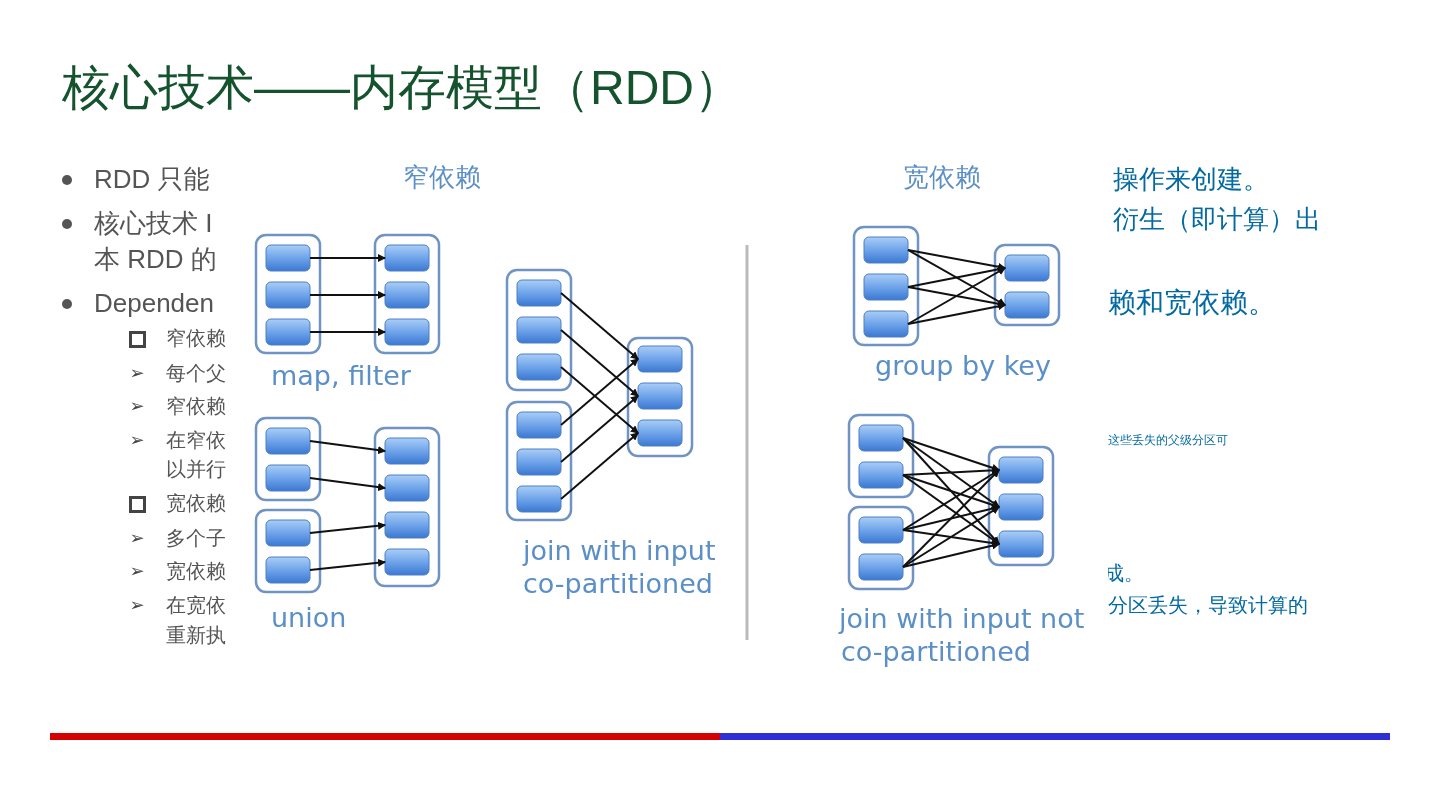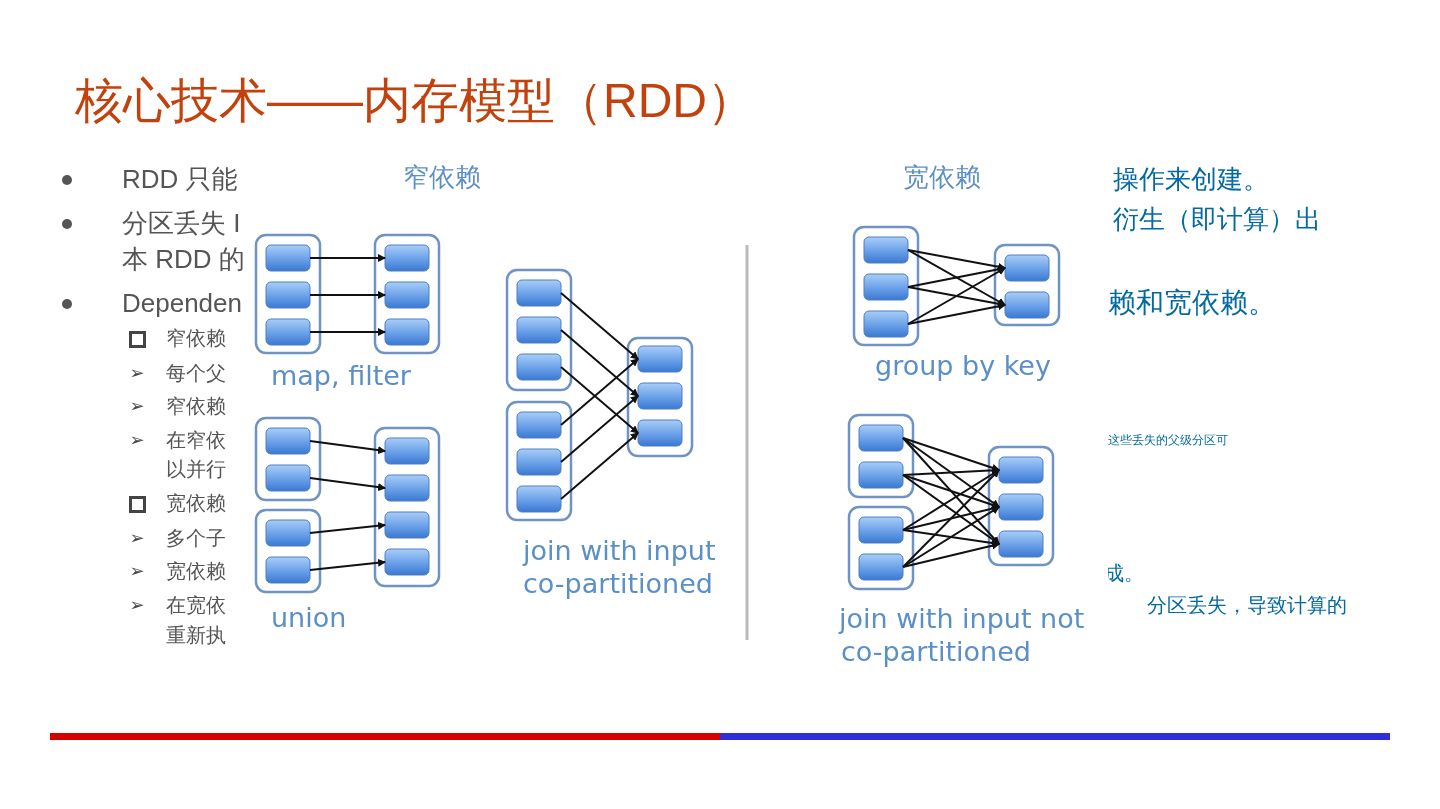--- a/index.html
+++ b/index.html
@@ -1,23 +1,23 @@
 <!DOCTYPE html>
 <html><head>
 <meta charset="utf-8">
 <style>
   html, body { margin: 0; padding: 0; background: #ffffff; }
   body { width: 1440px; height: 809px; position: relative; overflow: hidden;
          font-family: "Liberation Sans", "DejaVu Sans", sans-serif; color: #555555; }
-  .title { position: absolute; left: 62px; top: 56px; font-size: 48px; color: #c2410c;
-           font-weight: normal; white-space: nowrap; letter-spacing: 0px; margin: 13px; }
+  .title { position: absolute; left: 62px; top: 56px; font-size: 48px; color: #14532d;
+           font-weight: normal; white-space: nowrap; letter-spacing: 0px; margin: 0; }
   .bullets { position: absolute; left: 62px; top: 160px; width: 1320px; }
   .b1 { position: absolute; font-size: 26px; color: #555555; white-space: nowrap; line-height: 34px; }
   .b1 .dot { position: absolute; left: 0; width: 10px; height: 10px; border-radius: 50%; background: #555; top: 13px; }
-  .b1 .txt { position: absolute; left: 32px; margin-left: 28px; }
+  .b1 .txt { position: absolute; left: 32px; }
   .b2 { position: absolute; font-size: 20px; color: #555555; white-space: nowrap; line-height: 30px; }
   .b2 .mk { position: absolute; left: 0; width: 22px; text-align: center; }
   .b2 .txt { position: absolute; left: 40px; }
   .sq { display: inline-block; width: 11px; height: 11px; border: 3px solid #444; box-sizing: content-box; margin-top: 8px; }
   .arrowmk { font-size: 18px; color: #444; }
   .right-frag { position: absolute; white-space: nowrap; color: #0369a1; }
   .diagram { position: absolute; left: 243px; top: 150px; width: 865px; height: 540px; background: #ffffff; }
   .bottom-bar-red { position: absolute; left: 50px; top: 733px; width: 670px; height: 7px; background: #d50000; }
   .bottom-bar-blue { position: absolute; left: 720px; top: 733px; width: 670px; height: 7px; background: #2f2fd8; }
 </style>
@@ -26,21 +26,21 @@
 
 <h1 class="title">核心技术——内存模型（RDD）</h1>
 
 <div class="bullets">
   <div class="b1" style="top:2px;">
     <span class="dot"></span>
     <span class="txt">RDD 只能</span>
   </div>
   <div class="b1" style="top:46px;">
     <span class="dot"></span>
-    <span class="txt">分区丢失 I</span>
+    <span class="txt">核心技术 I</span>
   </div>
   <div class="b1" style="top:82px;">
     <span class="txt">本 RDD 的</span>
   </div>
   <div class="b1" style="top:126px;">
     <span class="dot"></span>
     <span class="txt">Dependen</span>
   </div>
 
   <div class="b2" style="left:64px; top:163px;">
@@ -81,21 +81,21 @@
   <div class="b2" style="left:64px; top:460px;">
     <span class="txt">重新执</span>
   </div>
 </div>
 
 <div class="right-frag" style="left:1113px; top:162px; font-size:26px; line-height:34px;">操作来创建。</div>
 <div class="right-frag" style="left:1113px; top:202px; font-size:26px; line-height:34px;">衍生（即计算）出</div>
 <div class="right-frag" style="left:1108px; top:286px; font-size:28px; line-height:34px;">赖和宽依赖。</div>
 <div class="right-frag" style="left:1108px; top:425px; font-size:12px; line-height:30px;">这些丢失的父级分区可</div>
 <div class="right-frag" style="left:1104px; top:558px; font-size:20px; line-height:30px;">成。</div>
-<div class="right-frag" style="left:1108px; top:590px; font-size:20px; line-height:30px;margin-left:39px;">分区丢失，导致计算的</div>
+<div class="right-frag" style="left:1108px; top:590px; font-size:20px; line-height:30px;">分区丢失，导致计算的</div>
 
 <div class="diagram">
   <svg id="diag" width="865" height="540" viewBox="0 0 865 540" xmlns="http://www.w3.org/2000/svg">
     <defs>
       <linearGradient id="blkGrad" x1="0" y1="0" x2="0" y2="1">
         <stop offset="0" stop-color="#a9cdf6"></stop>
         <stop offset="0.5" stop-color="#6fa4ea"></stop>
         <stop offset="1" stop-color="#3b78d2"></stop>
       </linearGradient>
       <marker id="arrowHead" markerWidth="8" markerHeight="8" refX="7" refY="4" orient="auto" markerUnits="userSpaceOnUse">

